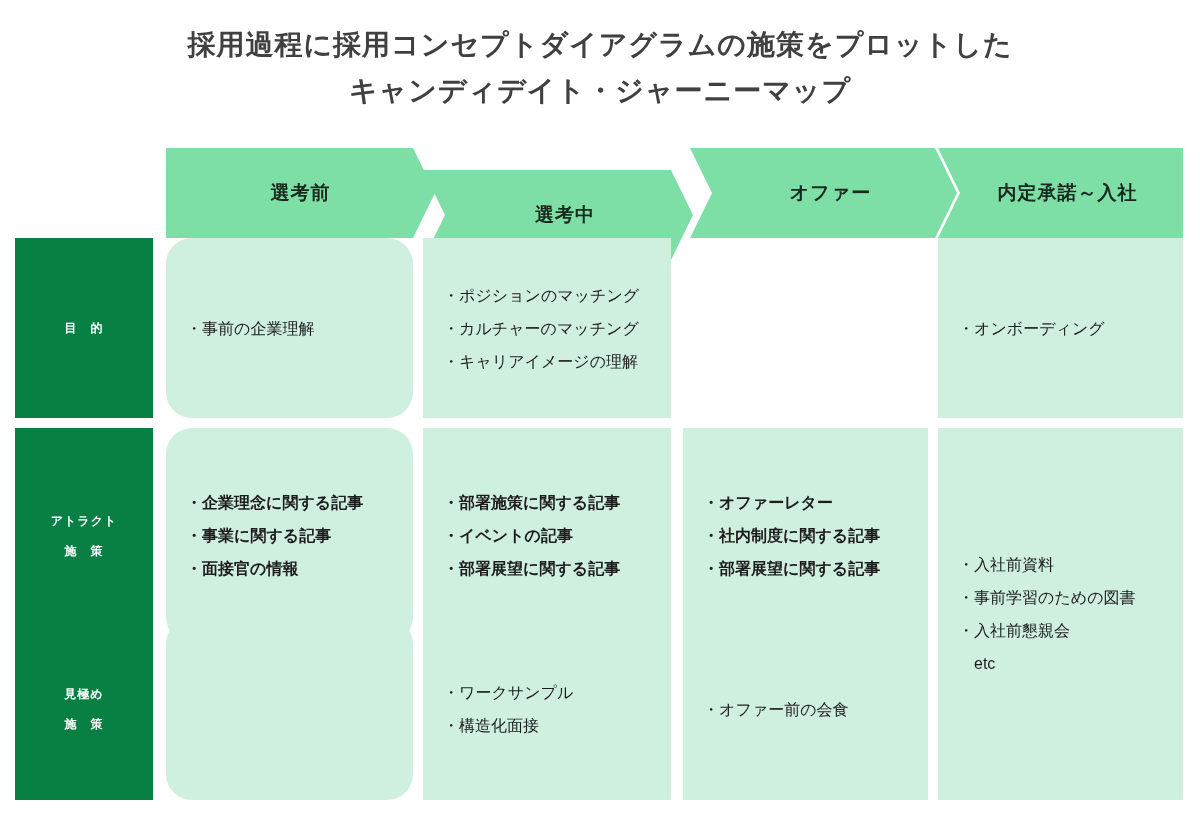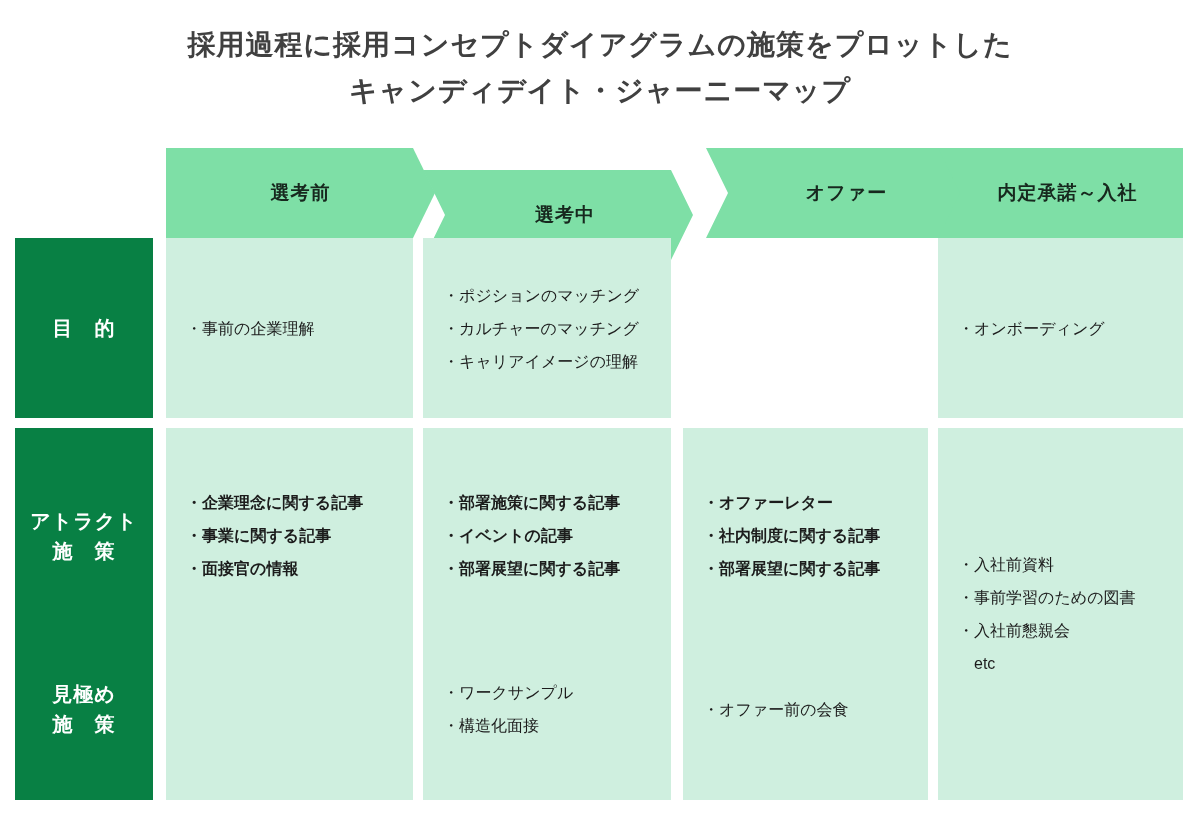--- a/index.html
+++ b/index.html
@@ -34,58 +34,58 @@
     justify-content:center;
     font-size:19px;
     font-weight:bold;
     color:#17281e;
     letter-spacing:1px;
   }
   .seg-1{left:166px;width:269px;
     clip-path:polygon(0 0,calc(100% - 22px) 0,100% 50%,calc(100% - 22px) 100%,0 100%);}
   .seg-2{left:423px;width:270px;
     clip-path:polygon(0 0,calc(100% - 22px) 0,100% 50%,calc(100% - 22px) 100%,0 100%,22px 50%);margin-top:22px;}
-  .seg-3{left:706px;width:267px;
+  .seg-3{left:690px;width:267px;
     clip-path:polygon(0 0,calc(100% - 22px) 0,100% 50%,calc(100% - 22px) 100%,0 100%,22px 50%);}
   .seg-4{left:938px;width:245px;
     clip-path:polygon(0 0,100% 0,100% 100%,0 100%,22px 50%);}
   .seg-2 .seg-label,.seg-3 .seg-label,.seg-4 .seg-label{padding-left:14px;}
   
   .rowhead{
     position:absolute;
     left:15px;
     width:138px;
     background:var(--row-header-bg,#088044);
     color:#ffffff;
     display:flex;
     align-items:center;
     justify-content:center;
     text-align:center;
-    font-size:20px;
+    font-size:12px;
     font-weight:bold;
     line-height:30px;
     white-space:pre-line;
     letter-spacing:1px;
   }
   
   .cell{
     position:absolute;
     background:var(--cell-bg,#CFEFDF);
     box-sizing:border-box;
     display:flex;
     flex-direction:column;
     justify-content:center;
     padding:10px 20px 10px 20px;
     font-size:16px;
     line-height:33px;
     color:#1c1c1c;
     white-space:pre-line;
   }
   
-  .c1{left:166px;width:247px;}
+  .c1{left:166px;width:247px;border-radius:26px;}
   .c2{left:423px;width:248px;}
   .c3{left:683px;width:245px;}
   .c4{left:938px;width:245px;}
   
   .r1{top:238px;height:180px;}
   .r2{top:428px;height:215px;font-weight:bold;}
   .r3{top:618px;height:182px;}
   .r23{top:428px;height:372px;}
 </style>
 </head>

